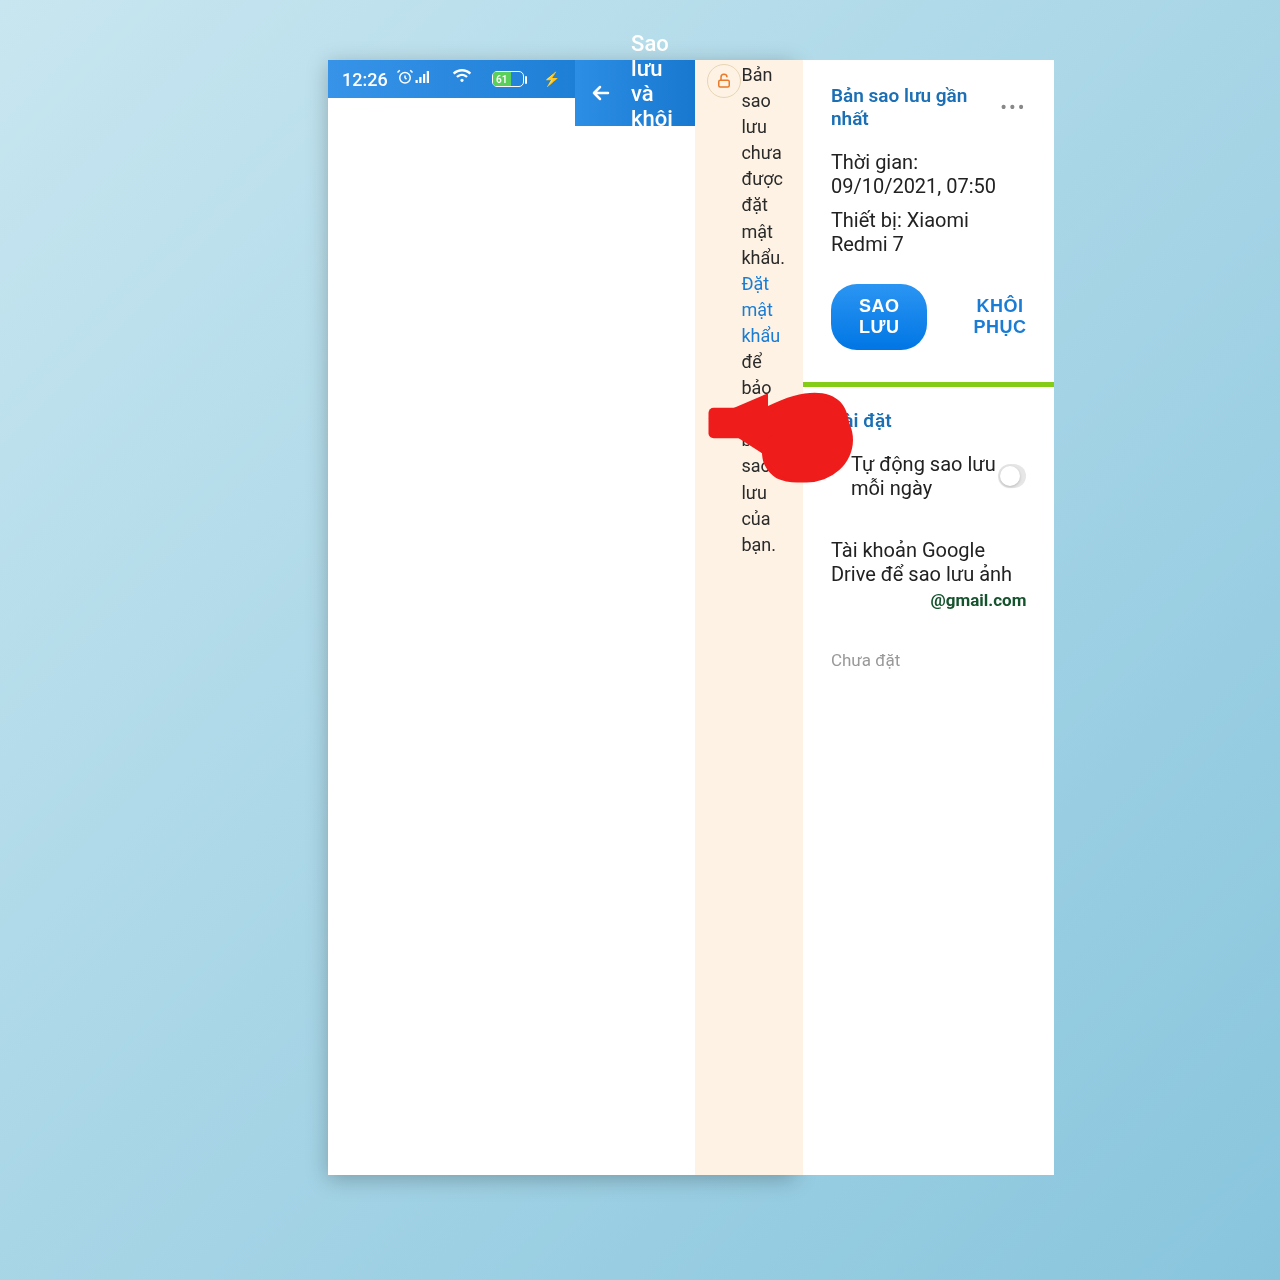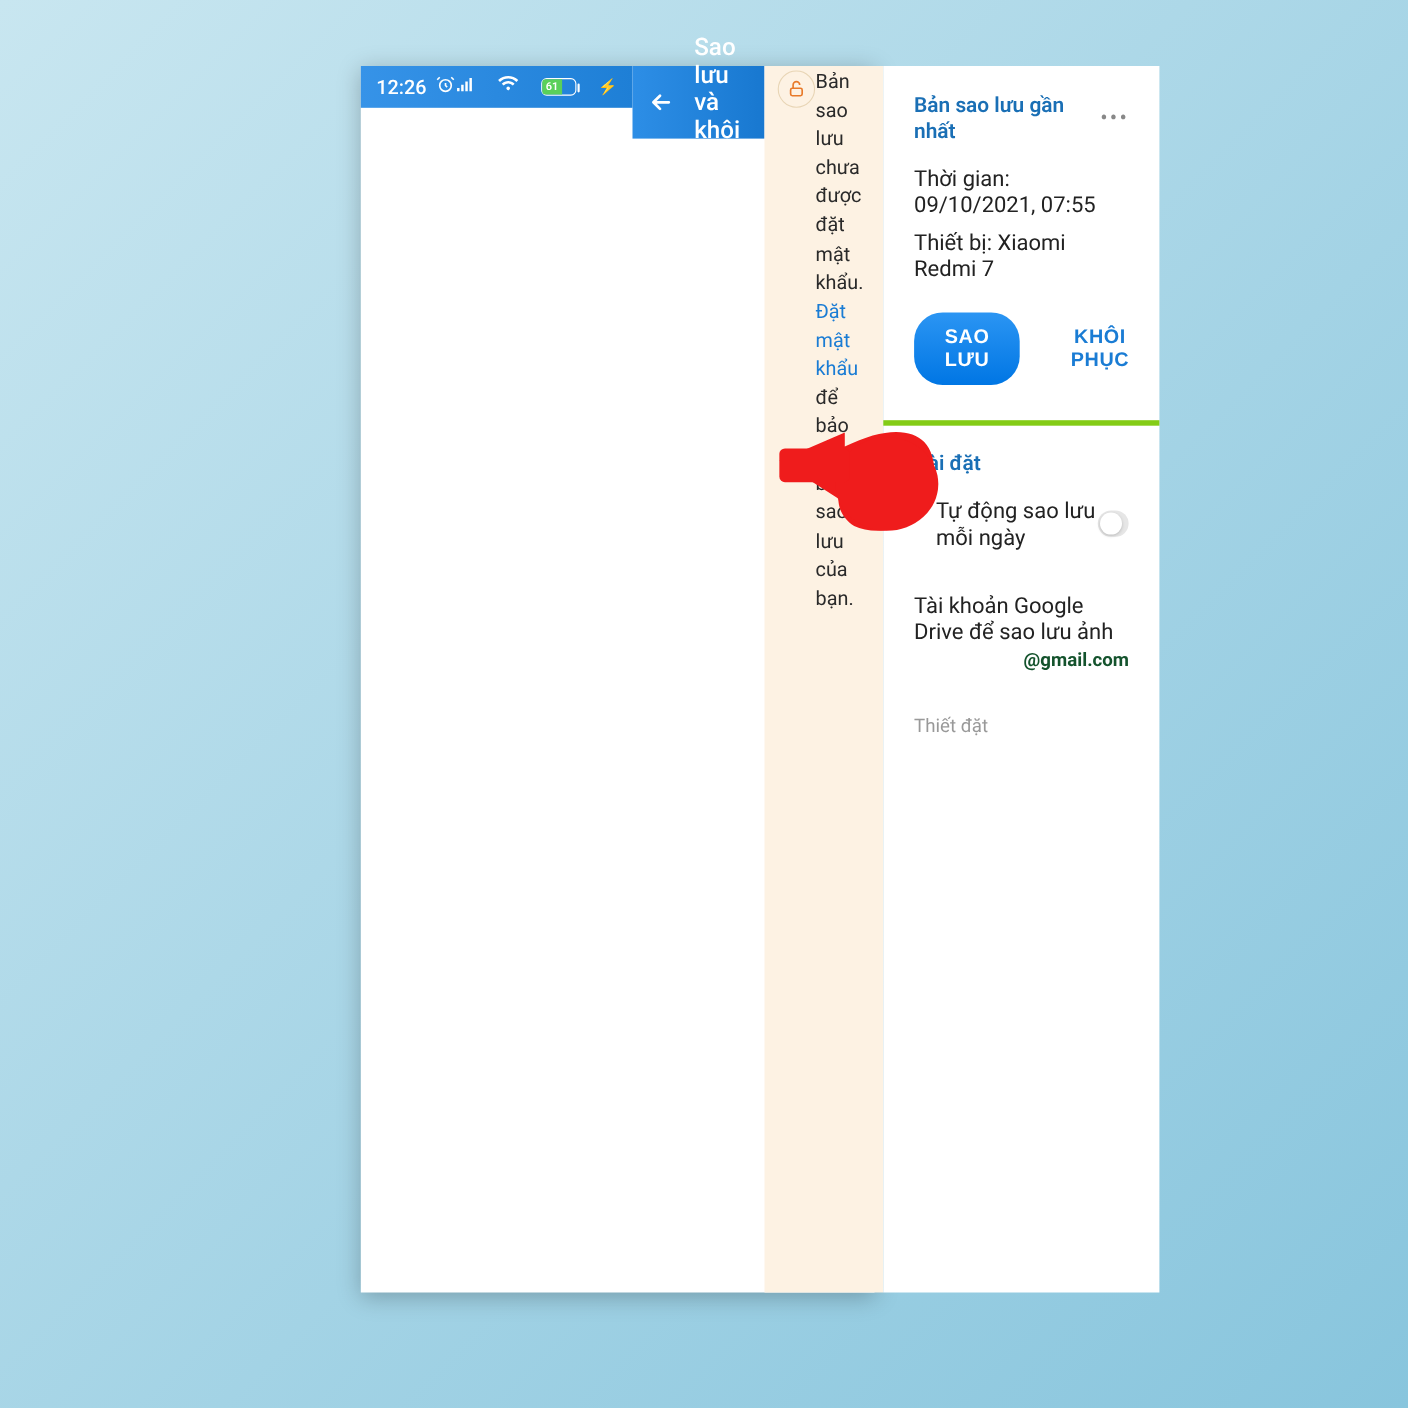--- a/index.html
+++ b/index.html
@@ -188,21 +188,21 @@
       <span>Bản sao lưu chưa được đặt mật khẩu. </span><span class="warning-link">Đặt mật khẩu</span><span> để bảo vệ bản sao lưu của bạn.</span>
     </div>
   </div>
 
   <div class="content">
     <div class="card">
       <div class="card-header">
         <span class="section-label">Bản sao lưu gần nhất</span>
         <span class="more-dots">•••</span>
       </div>
-      <div class="info-line">Thời gian: 09/10/2021, 07:55</div>
+      <div class="info-line">Thời gian: 09/10/2021, 07:50</div>
       <div class="info-line">Thiết bị: Xiaomi Redmi 7</div>
       <div class="button-row">
         <button class="primary-btn">SAO LƯU</button>
         <button class="secondary-btn">KHÔI PHỤC</button>
       </div>
     </div>
 
     <div class="settings-section">
       <div class="section-label">Cài đặt</div>
 
@@ -210,21 +210,21 @@
         <span class="setting-label">Tự động sao lưu mỗi ngày</span>
         <span class="toggle"></span>
       </div>
 
       <div class="setting-block">
         <div class="setting-label">Tài khoản Google Drive để sao lưu ảnh</div>
         <div class="setting-sub">@gmail.com</div>
       </div>
 
       <div class="setting-block">
-        <div class="setting-sub-left">Thiết đặt</div>
+        <div class="setting-sub-left">Chưa đặt</div>
       </div>
     </div>
   </div>
 </div>
 
 <div class="pointer-hand">
   <svg viewBox="0 0 200 200">
     <g fill="#ef1c1c">
       <path d="M10 95 L80 65 L80 80 C120 60 150 60 165 75 C180 90 180 130 165 150 C150 170 110 175 90 165 C75 155 70 140 75 125 L80 125 L80 140 Z"></path>
       <ellipse cx="125" cy="120" rx="55" ry="50"></ellipse>

